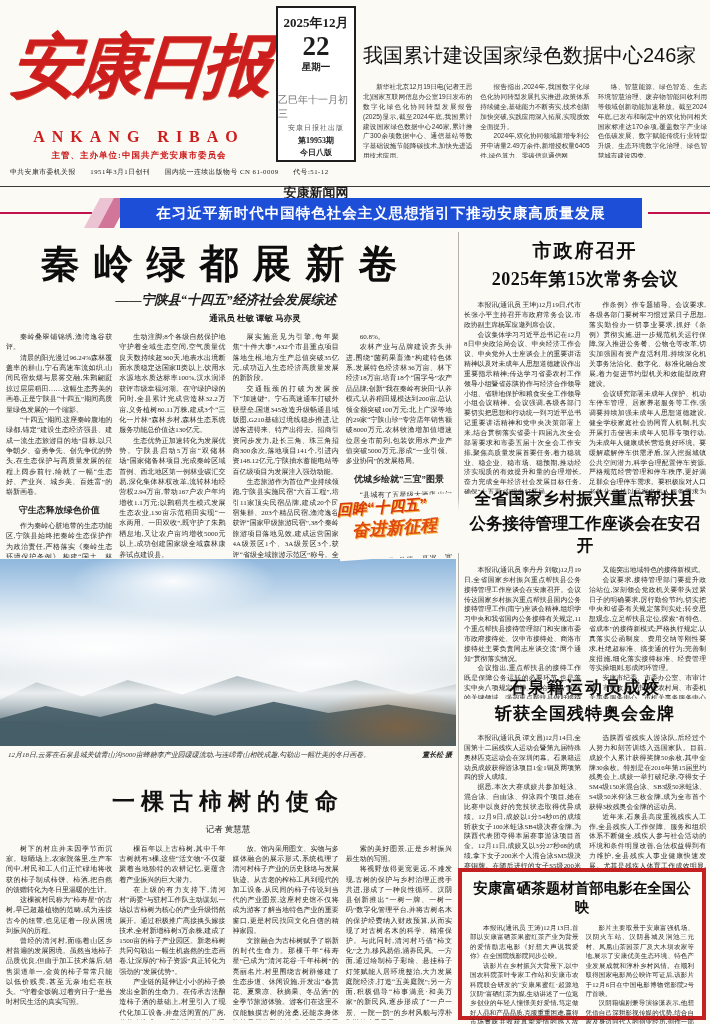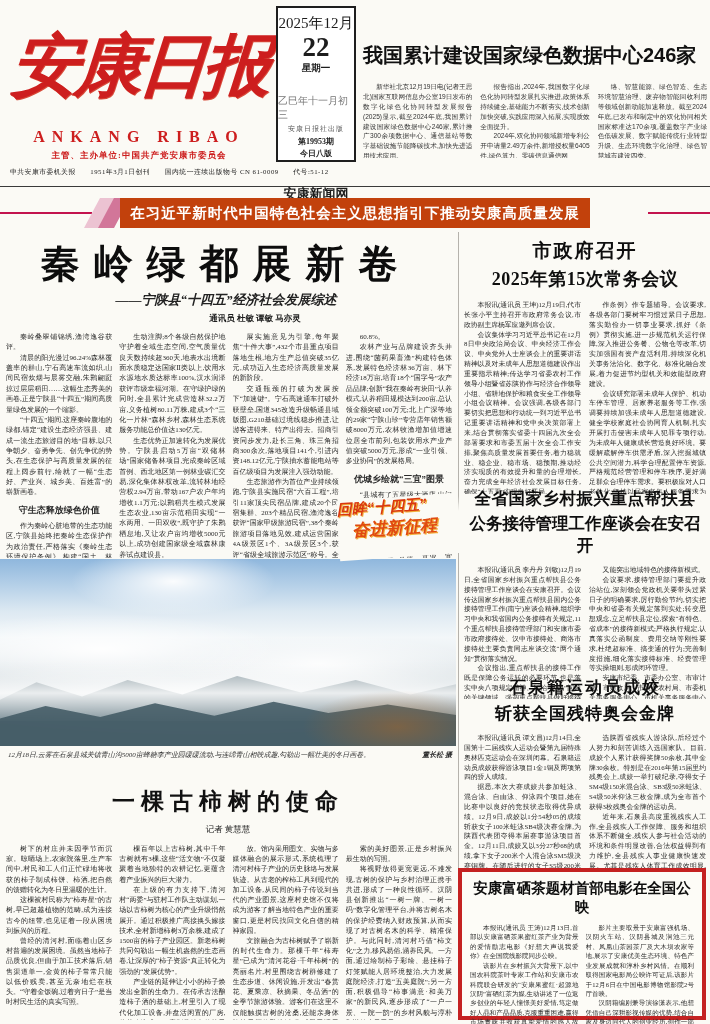--- a/index.html
+++ b/index.html
@@ -15,47 +15,47 @@
       font-weight:bold;font-size:16px;letter-spacing:7px;}
   .mast-org{position:absolute;left:8px;top:150px;width:262px;text-align:center;color:#cd1e1e;
       font-weight:bold;font-size:8.5px;letter-spacing:1px;}
   .mast-foot{position:absolute;left:10px;top:167px;width:350px;font-size:6.8px;color:#222;
       letter-spacing:0.5px;}
   .rule-top{position:absolute;top:186px;left:0;width:710px;height:1px;background:#3a3a3a;}
 
   
   .datebox{position:absolute;left:276px;top:6px;width:80px;height:156px;border:2px solid #1e1e1e;
       background:#fff;display:flex;flex-direction:column;align-items:center;padding-top:6px;box-sizing:border-box;}
-  .db-ym{font-size:15px;font-weight:normal;}
+  .db-ym{font-size:13px;font-weight:bold;}
   .db-day{font-size:27px;font-weight:bold;line-height:1.05;}
   .db-wd{font-size:9.5px;font-weight:bold;margin-top:1px;}
   .db-lunar{font-size:10px;color:#777;margin-top:19px;}
   .db-pub{font-size:7px;color:#555;margin-top:2px;letter-spacing:1px;}
   .db-issue{font-size:8px;font-weight:bold;margin-top:2px;}
   .db-pages{font-size:8px;font-weight:bold;margin-top:1px;}
   .db-site{font-size:13px;font-weight:bold;margin-top:26px;}
   .db-url{font-size:6.8px;font-weight:bold;}
 
   
   .top-article{position:absolute;left:363px;top:42px;width:344px;}
-  .top-headline{font-size:20px;font-weight:700;letter-spacing:0px;white-space:nowrap;color:#111;}
+  .top-headline{font-size:20px;font-weight:400;letter-spacing:0px;white-space:nowrap;color:#111;}
   .cols{display:flex;text-align:justify;}
   .cols .col{flex:1;overflow:hidden;}
   .top-cols{gap:8px;margin-top:13px;height:76px;font-size:6.6px;line-height:1.5;color:#333;}
   .para{margin:0;text-indent:2em;}
   .subhead{text-align:center;font-weight:bold;font-family:"Liberation Sans",sans-serif;
       font-size:9px;margin:6px 0 4px;text-indent:0;}
 
   
   .banner{position:absolute;top:198px;left:0;width:710px;height:30px;}
   .banner .hline-l{position:absolute;left:0;top:14px;width:92px;height:2px;background:#c3134e;}
   .banner .hline-r{position:absolute;right:0;top:14px;width:62px;height:2px;background:#c3134e;}
   .banner .stripe1{position:absolute;left:92px;top:0;width:16px;height:30px;background:#ecc3d2;transform:skewX(-28deg);}
   .banner .stripe2{position:absolute;left:106px;top:0;width:16px;height:30px;background:#d27699;transform:skewX(-28deg);}
-  .banner .box{position:absolute;left:120px;top:0;width:470px;height:30px;background:#c2410c;color:#fff;
+  .banner .box{position:absolute;left:120px;top:0;width:522px;height:30px;background:#1d4ed8;color:#fff;
       display:flex;align-items:center;justify-content:center;font-size:14.5px;font-weight:bold;letter-spacing:1px;}
 
   
   .main-head{position:absolute;top:237px;left:0;width:452px;text-align:center;font-size:39px;
       font-weight:900;letter-spacing:14px;color:#0d0d0d;}
   .main-sub{position:absolute;top:291px;left:0;width:452px;text-align:center;font-size:13px;
       font-style:italic;font-weight:bold;color:#222;}
   .main-by{position:absolute;top:313px;left:0;width:452px;text-align:center;font-size:8.5px;font-weight:bold;padding-left:29px;}
   .main-cols{position:absolute;top:332px;left:6px;width:446px;height:226px;gap:7px;
       font-size:7px;line-height:1.48;color:#2a2a2a;}

